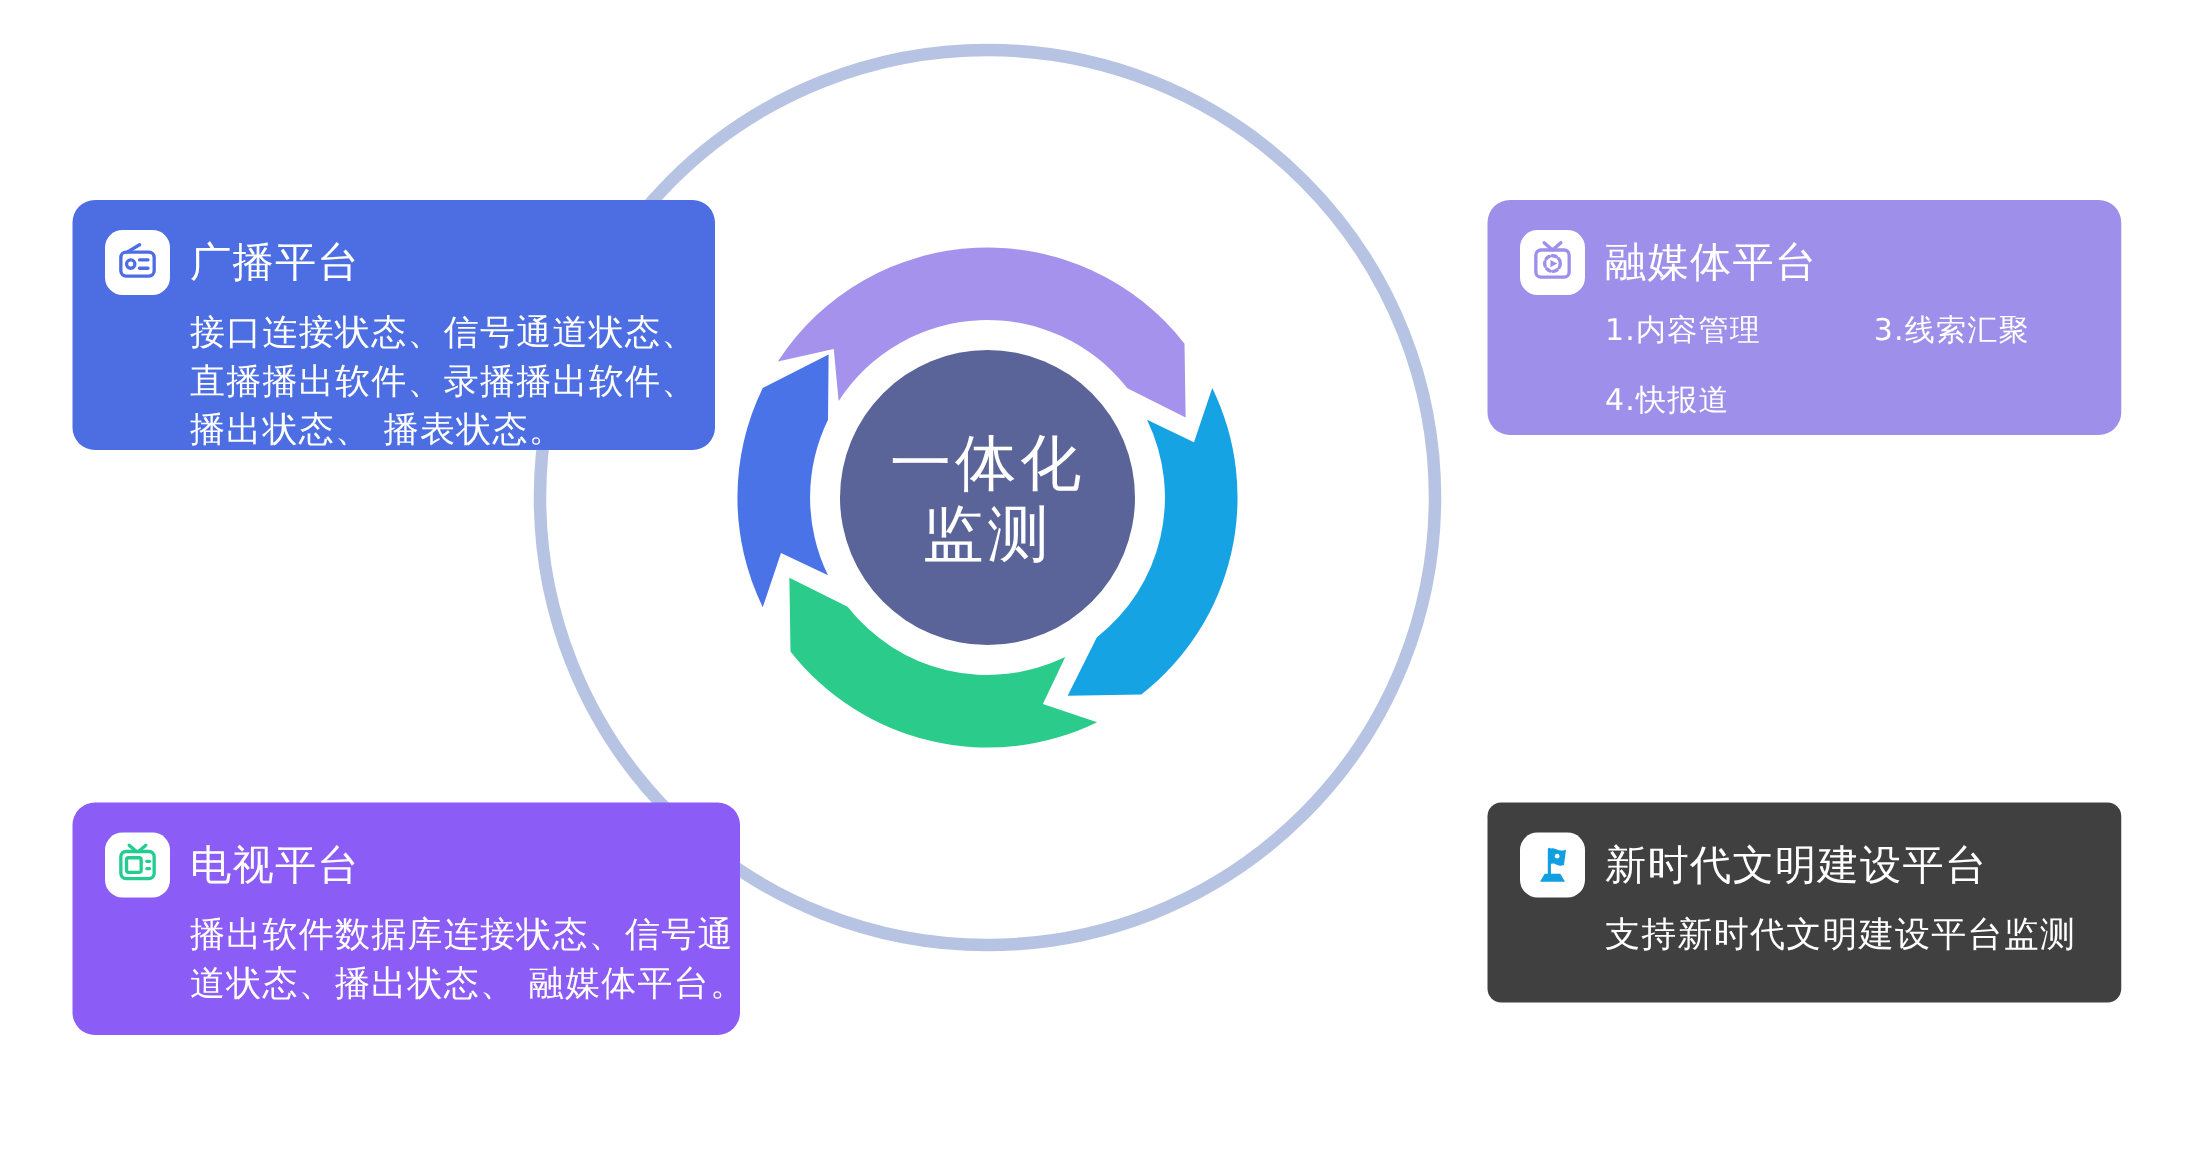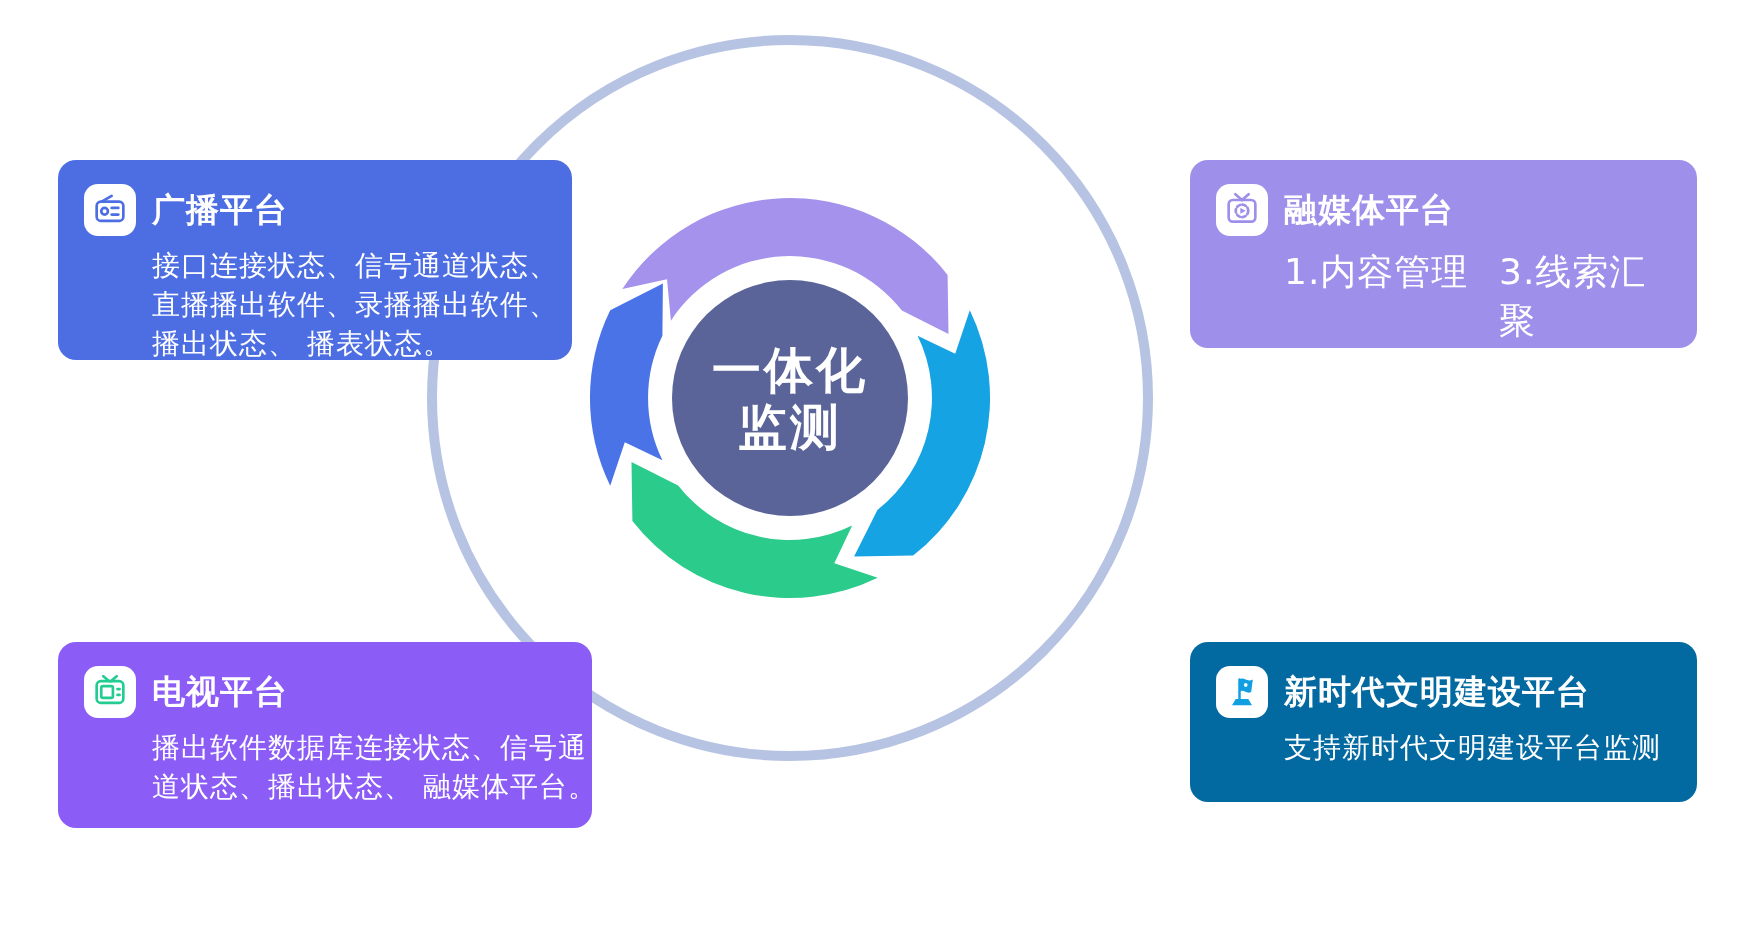--- a/index.html
+++ b/index.html
@@ -14,31 +14,31 @@
     position:absolute;border-radius:18px;color:#ffffff;
     padding:24px 24px 0 26px;box-sizing:border-box;
   }
   .card-header{display:flex;align-items:center;gap:16px;}
   .icon-box{
     width:52px;height:52px;border-radius:14px;background:#ffffff;
     display:flex;align-items:center;justify-content:center;flex:0 0 auto;
     color:var(--c);
   }
   .icon-box svg{display:block;}
-  .card-title{font-size:33px;font-weight:bold;letter-spacing:1px;white-space:nowrap;}
+  .card-title{font-size:33px;font-weight:normal;letter-spacing:1px;white-space:nowrap;}
   .card-body{margin:10px 0 0 68px;font-size:28px;line-height:39px;letter-spacing:1px;}
   .card-body div{white-space:nowrap;}
   .items-grid{
     margin:12px 0 0 68px;display:grid;grid-template-columns:215px auto;
-    row-gap:0;font-size:36px;letter-spacing:1px;
+    row-gap:24px;font-size:24px;letter-spacing:1px;
   }
   .center-label{
     position:absolute;left:672px;top:286px;width:236px;height:226px;
     display:flex;flex-direction:column;align-items:center;justify-content:center;
-    color:#ffffff;font-size:49px;font-weight:bold;letter-spacing:3px;line-height:57px;
+    color:#ffffff;font-size:49px;font-weight:normal;letter-spacing:3px;line-height:57px;
     pointer-events:none;
   }
 </style>
 </head>
 <body>
 
 <div id="stage">
 
   <svg class="diagram" width="1758" height="933" viewBox="0 0 1758 933">
     <circle id="outerRing" fill="none" cx="790" cy="398" r="358" stroke="#B7C3E2" stroke-width="10"></circle>
@@ -105,21 +105,21 @@
         </svg>
       </div>
       <div class="card-title">电视平台</div>
     </div>
     <div class="card-body">
       <div>播出软件数据库连接状态、信号通</div>
       <div>道状态、播出状态、 融媒体平台。</div>
     </div>
   </div>
 
-  <div class="card" style="left: 1190px; top: 642px; width: 507px; height: 160px; background: #0369a1; --c: #119FE2;">
+  <div class="card" style="left: 1190px; top: 642px; width: 507px; height: 160px; background: #404040; border-radius: 11px; --c: #119FE2;">
     <div class="card-header">
       <div class="icon-box">
         <svg width="40" height="40" viewBox="0 0 48 48" fill="none">
           <path d="M12 40 L36 40 L31.5 32.5 L16.5 32.5 Z" fill="currentColor"></path>
           <path d="M21 33 V9" stroke="currentColor" stroke-width="3" stroke-linecap="round"></path>
           <path d="M21 9 C27 5 29 13 37 9 L35 24 C29 27 26.5 20 21.5 23.5 Z" fill="currentColor"></path>
           <circle cx="28.5" cy="15.5" r="2.2" fill="#ffffff"></circle>
         </svg>
       </div>
       <div class="card-title">新时代文明建设平台</div>

